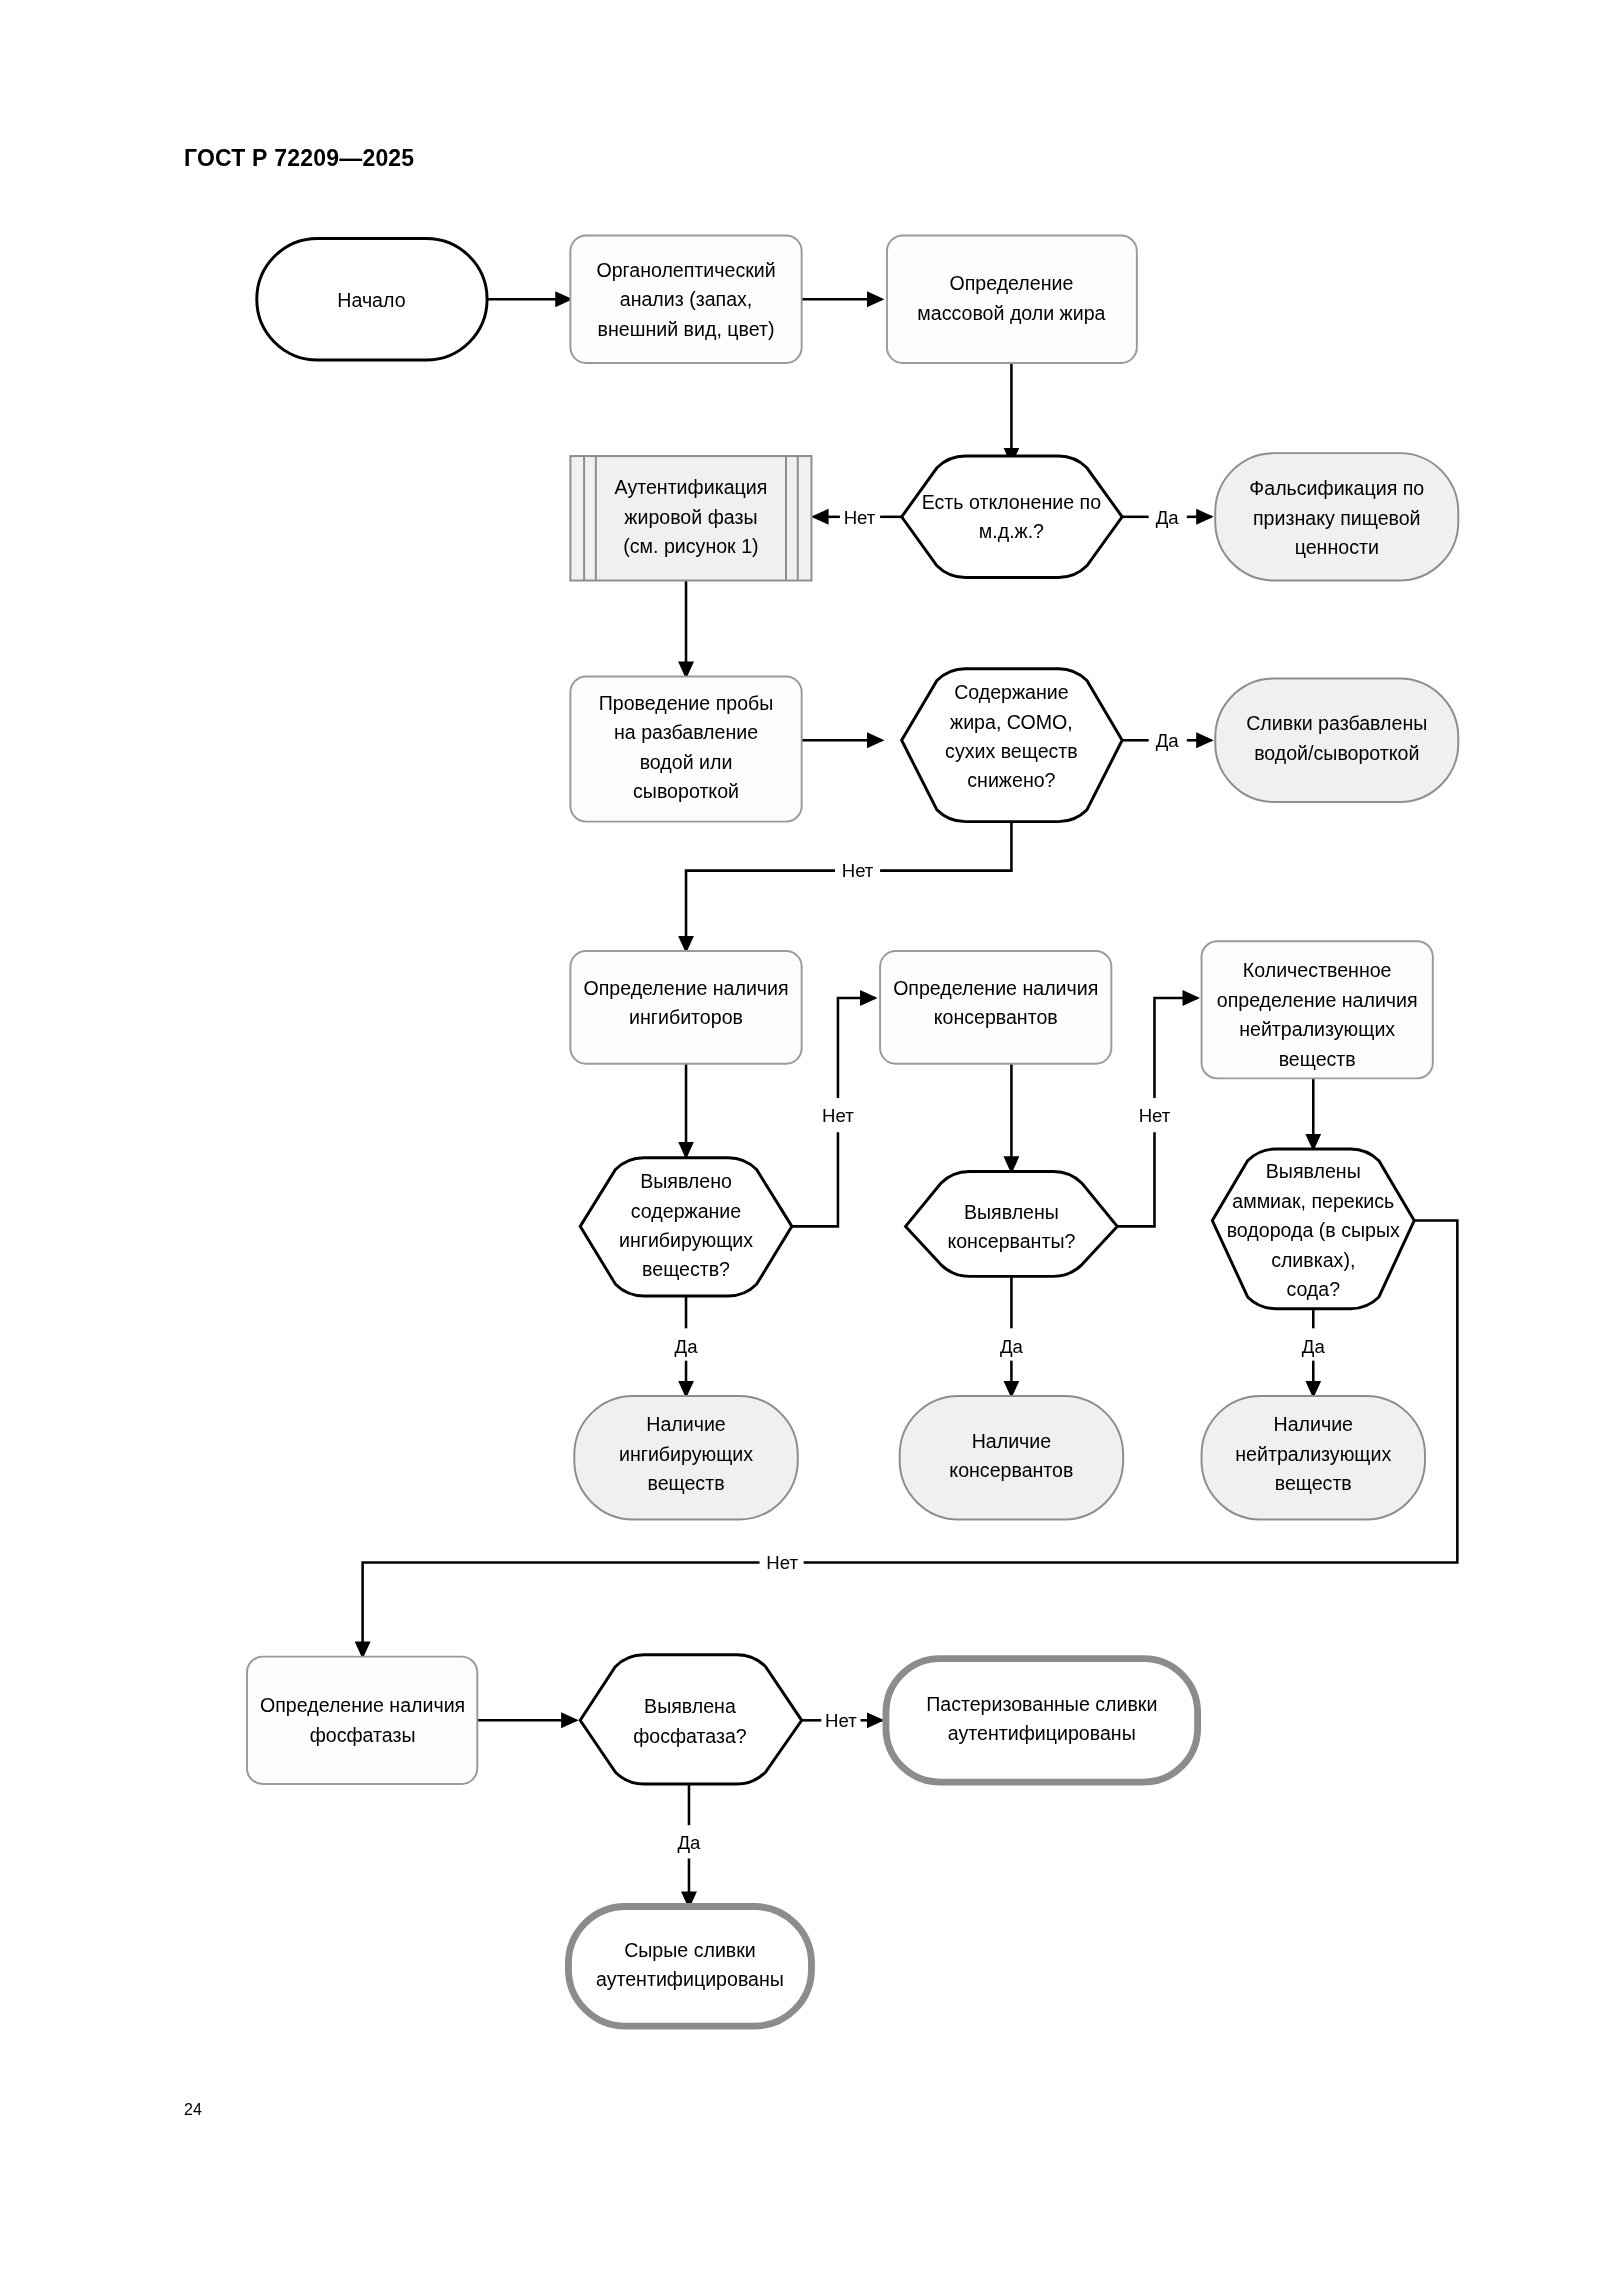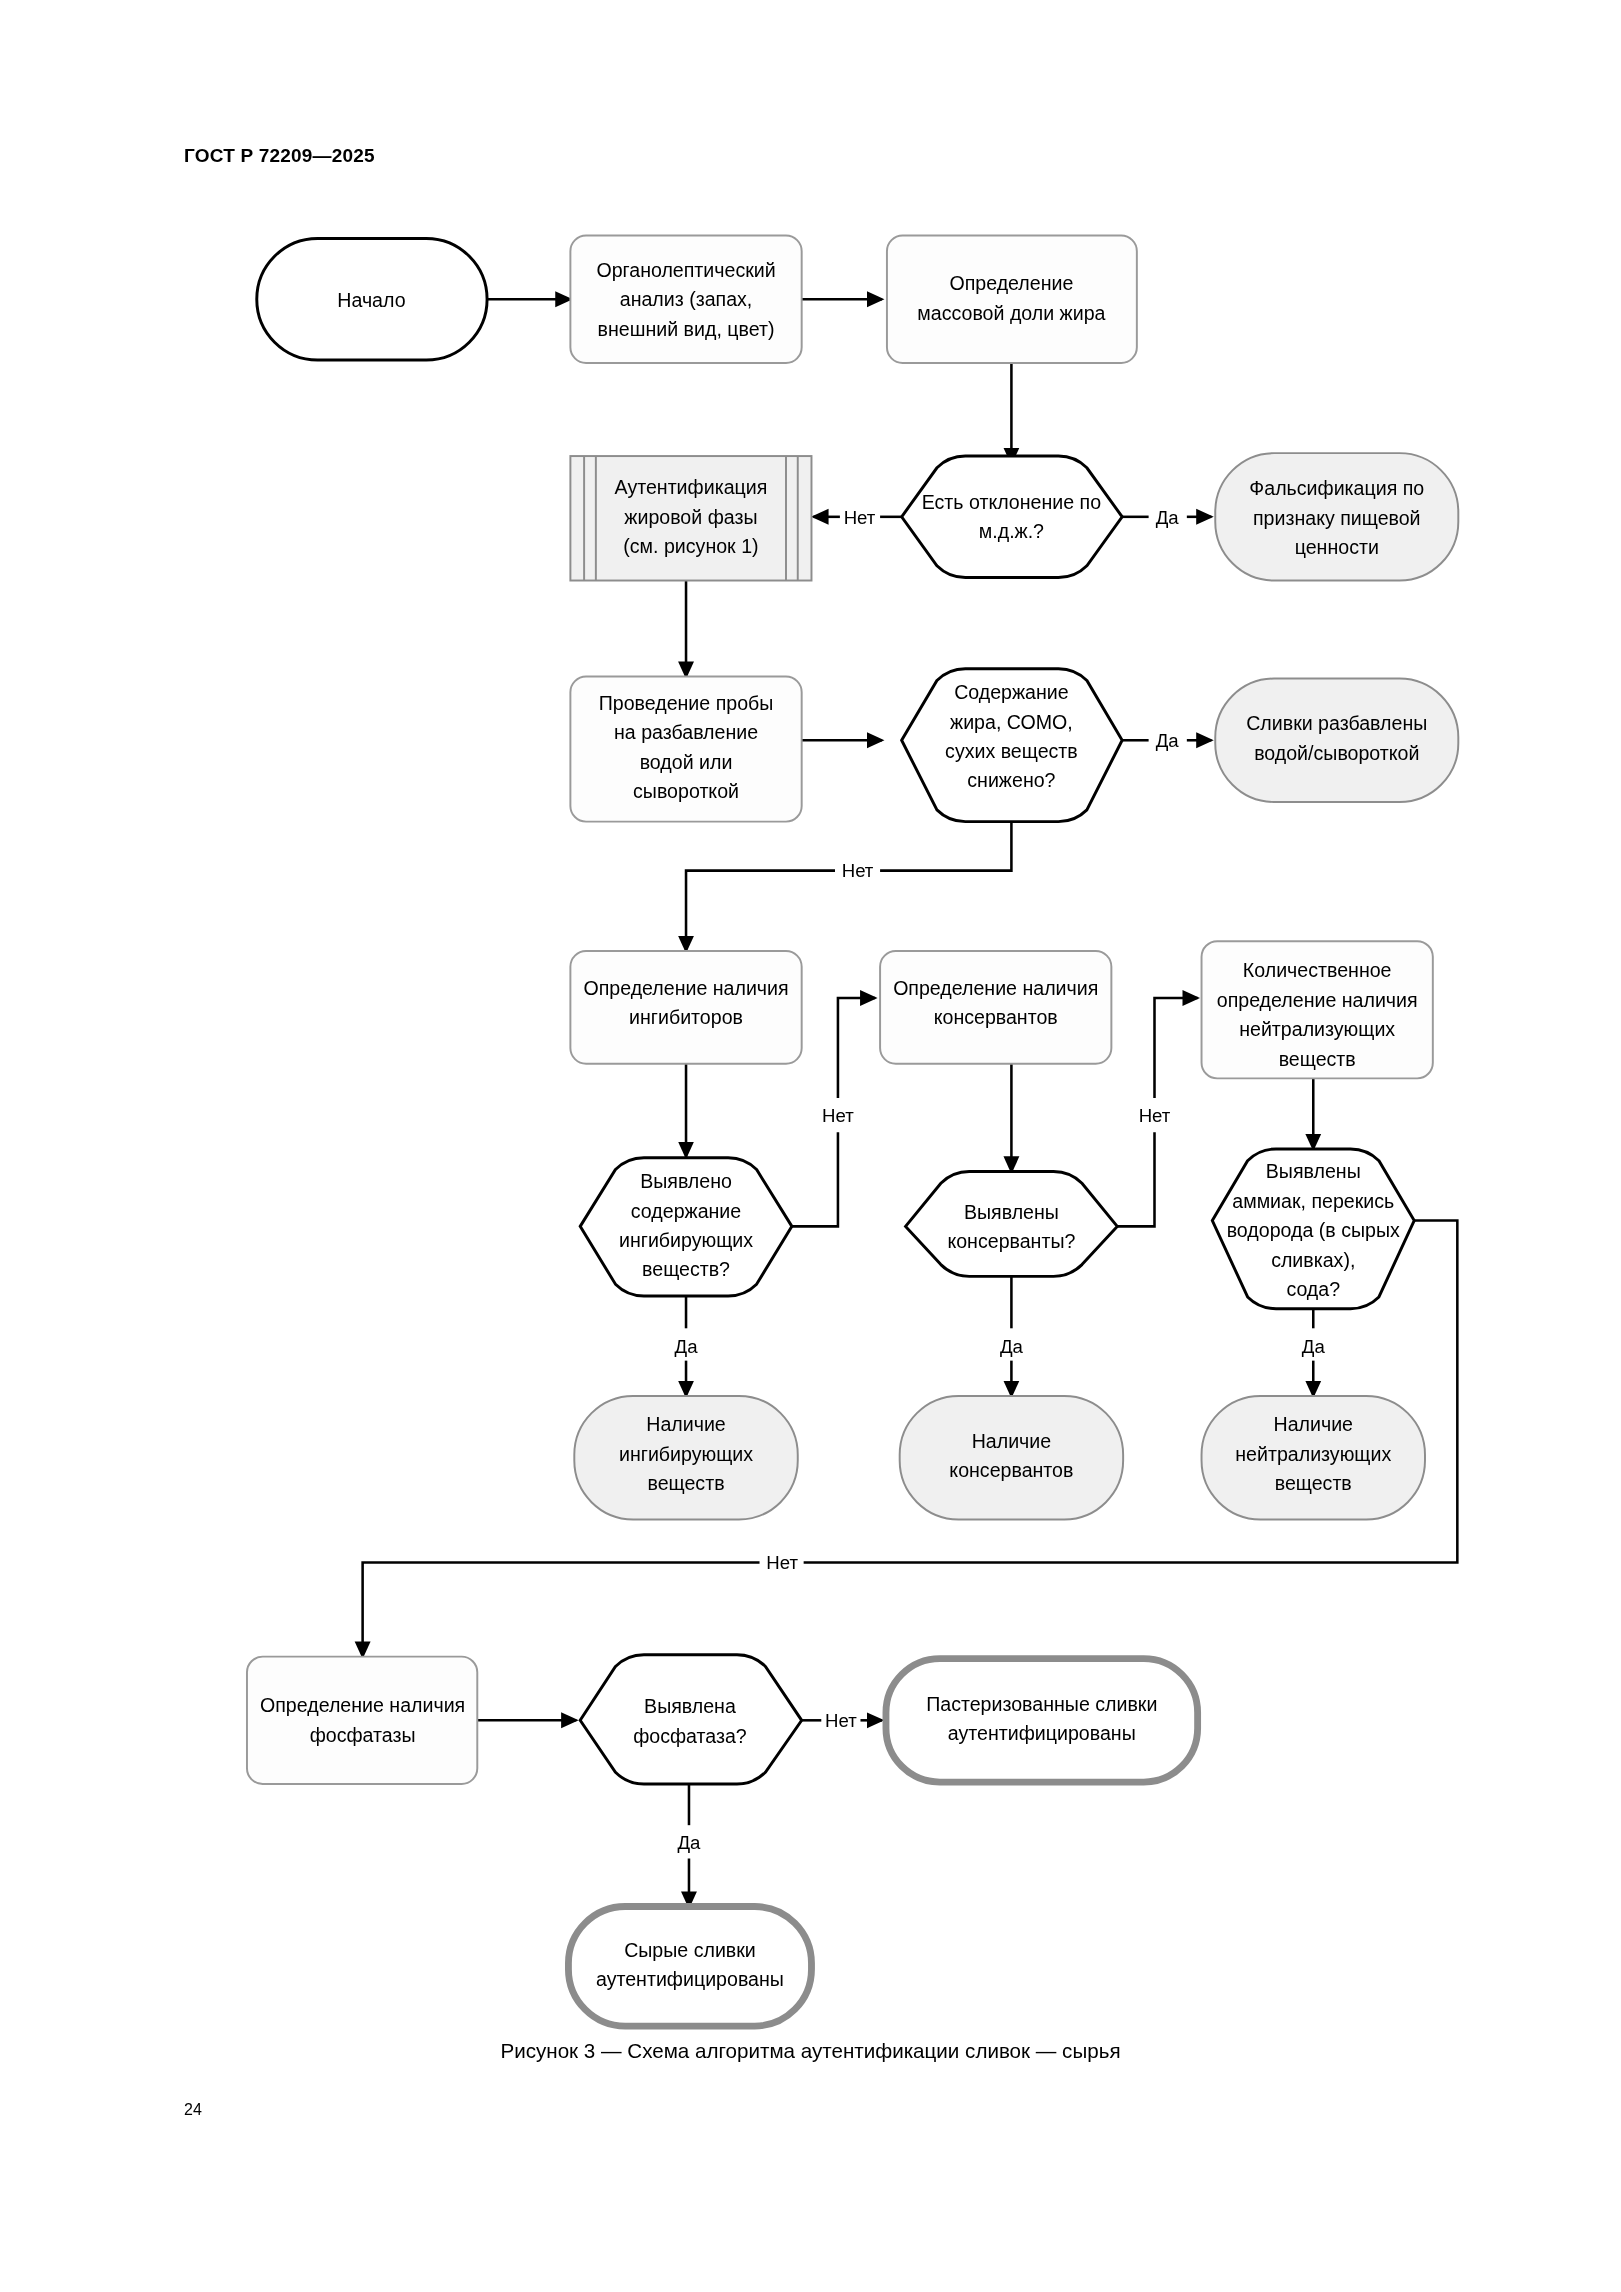--- a/index.html
+++ b/index.html
@@ -16,21 +16,21 @@
     overflow: hidden;
   }
   .page {
     position: absolute;
     inset: 0;
   }
   .doc-header {
     position: absolute;
     left: 184px;
     top: 145px;
-    font-size: 19px;
+    font-size: 23px;
     font-weight: bold;
     letter-spacing: 0.2px;
     white-space: nowrap;
   }
   .figure-caption {
     position: absolute;
     left: 0;
     right: 0;
     top: 2039px;
     text-align: center;
@@ -327,18 +327,17 @@
     </g>
 
     <g>
       <rect class="shape-final" x="580" y="1945" width="248" height="122" rx="58" ry="58"></rect>
       <text x="704" y="1996" text-anchor="middle">Сырые сливки</text>
       <text x="704" y="2026" text-anchor="middle">аутентифицированы</text>
     </g>
 
   </svg>
 
-  <div class="figure-caption">Рисунок 3 — Схема алгоритма аутентификации сливок — сырья</div>
 
   <div class="page-number">24</div>
 
 </div>
 
 
 </body></html>

